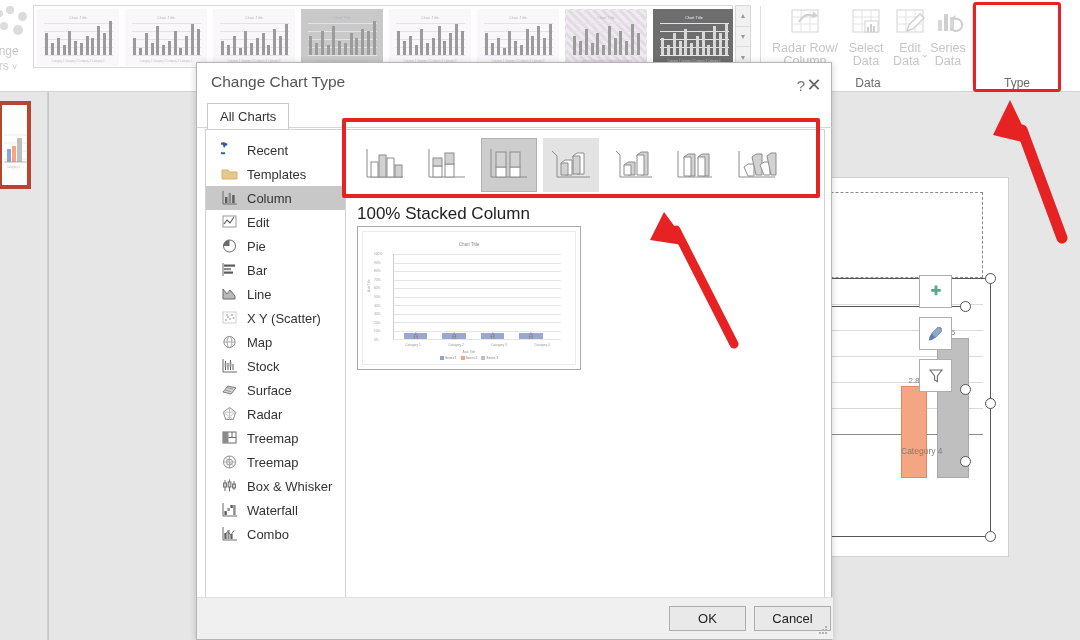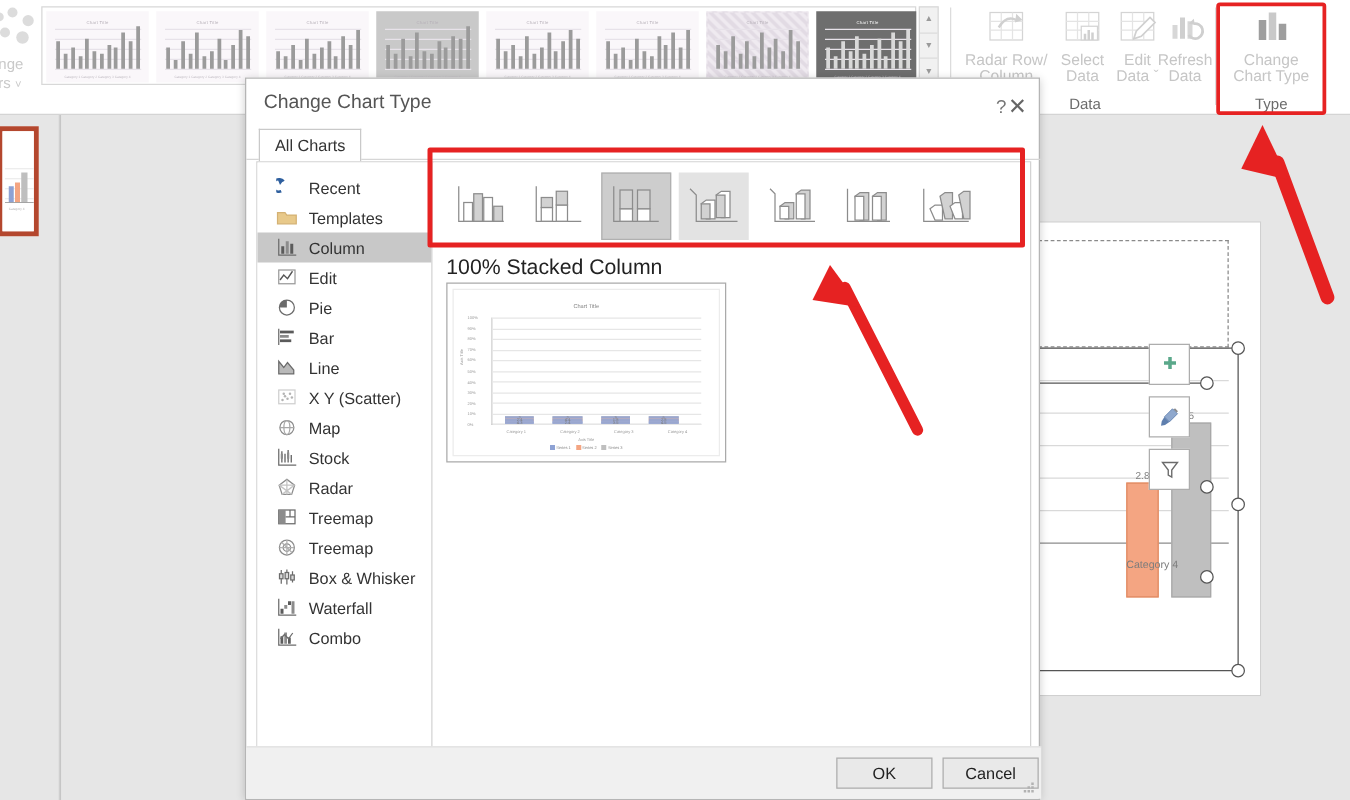--- a/index.html
+++ b/index.html
@@ -417,38 +417,27 @@
       <div class="rib-btn" style="left:926px; top:6px; width:44px;">
         <div class="rib-icon">
           <svg width="32" height="30" viewBox="0 0 32 30">
             <rect x="6" y="14" width="4" height="11" fill="#d7d7d7"></rect>
             <rect x="12" y="8" width="4" height="17" fill="#cfcfcf"></rect>
             <rect x="18" y="11" width="4" height="14" fill="#d7d7d7"></rect>
             <path d="M19 22a6 6 0 1 0 4-9" stroke="#cfcfcf" stroke-width="2.2" fill="none"></path>
             <path d="M23 9l1 5-5-1z" fill="#cfcfcf"></path>
           </svg>
         </div>
-        <div>Refresh</div>
+        <div>Series</div>
         <div>Data</div>
       </div>
 
       <div class="grp-label" style="left:766px; top:76px; width:204px;">Data</div>
       <div class="rib-sep" style="left:972px;"></div>
 
-      <div class="rib-btn" style="left:976px; top:6px; width:82px;">
-        <div class="rib-icon">
-          <svg width="34" height="30" viewBox="0 0 34 30">
-            <rect x="7" y="10" width="6" height="16" fill="#9e9e9e"></rect>
-            <rect x="15" y="4" width="6" height="22" fill="#c9c9c9"></rect>
-            <rect x="23" y="13" width="6" height="13" fill="#9e9e9e"></rect>
-          </svg>
-        </div>
-        <div>Change</div>
-        <div>Chart Type</div>
-      </div>
       <div class="grp-label" style="left:976px; top:76px; width:82px;">Type</div>
     </div>
   </div>
 
   <div class="type-highlight"></div>
 
   <div class="thumbpane">
     <div class="thumb">
       <div class="thumb-inner">
         <svg width="33" height="88" viewBox="0 0 33 88">
@@ -632,20 +621,29 @@
               <svg width="17" height="16" viewBox="0 0 17 16">
                 <path d="M2 1v13h14" stroke="#6b6b6b" fill="none"></path>
                 <g stroke="#5b5b5b">
                   <path d="M4.5 3v9M7 5v7M9.5 2v10M12 6v6"></path>
                 </g>
                 <rect x="3.6" y="5" width="1.8" height="4" fill="#8c8c8c"></rect>
                 <rect x="8.6" y="4" width="1.8" height="5" fill="#8c8c8c"></rect>
               </svg>
             </span>
             <span>Stock</span>
+          </div>
+          <div class="side-item">
+            <span class="side-ico">
+              <svg width="17" height="16" viewBox="0 0 17 16">
+                <path d="M2 10l5-6 8 2-5 6z" fill="#d5d5d5" stroke="#7b7b7b"></path>
+                <path d="M4 8l6 1.6M6 5.6l6 1.6" stroke="#9a9a9a"></path>
+              </svg>
+            </span>
+            <span>Surface</span>
           </div>
           <div class="side-item">
             <span class="side-ico">
               <svg width="17" height="16" viewBox="0 0 17 16">
                 <path d="M8.5 1.5l6.2 4.6-2.4 7.4H4.7L2.3 6.1z" fill="none" stroke="#8c8c8c"></path>
                 <path d="M8.5 1.5v12M2.3 6.1h12.4M4.7 13.5l9.9-7.4M12.3 13.5L2.3 6.1" stroke="#c3c3c3"></path>
               </svg>
             </span>
             <span>Radar</span>
           </div>

